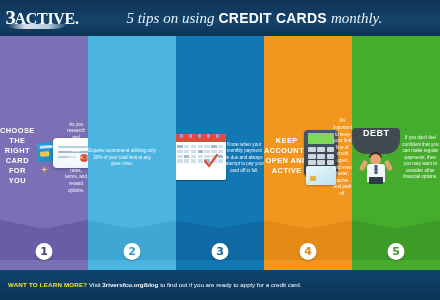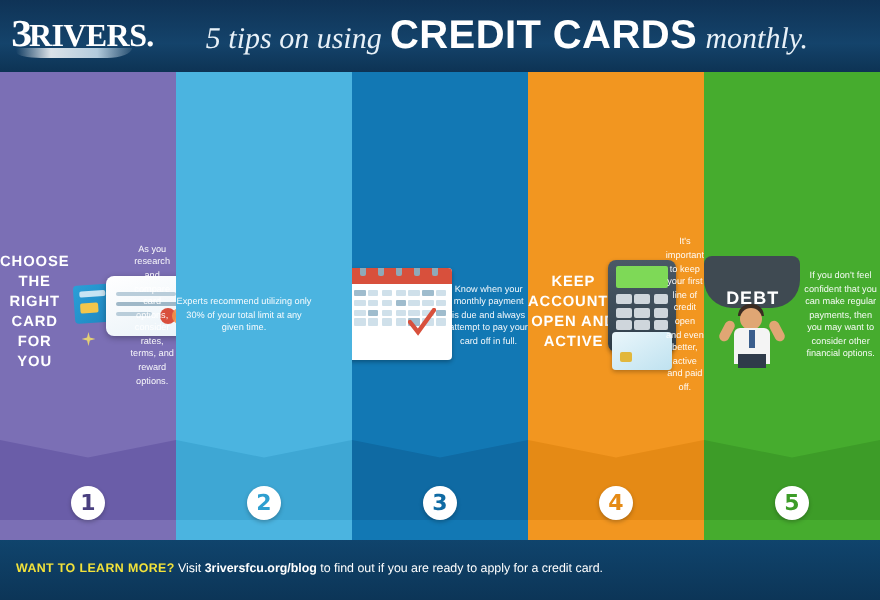--- a/index.html
+++ b/index.html
@@ -55,21 +55,21 @@
     white-space: nowrap;
   }
   .ht-italic {
     font-family: "Liberation Serif", serif;
     font-style: italic;
     font-size: 15px;
     color: #e8f1f8;
   }
   .ht-bold {
     font-weight: bold;
-    font-size: 20px;
+    font-size: 14px;
     letter-spacing: .2px;
     color: #ffffff;
   }
 
   
   .columns {
     position: absolute; top: 28px; left: 0;
     width: 440px; height: 240px;
     display: flex;
     z-index: 2;
@@ -234,21 +234,21 @@
     position: absolute; left: 4px; top: 10px;
     width: 6px; height: 5px; border-radius: 1px; background: #e2b73c;
   }
 
   
   .debt-cloud {
     position: absolute; left: 50%; top: 0; transform: translateX(-50%);
     width: 48px; height: 26px;
     background: #3f4a52;
     border-radius: 4px 4px 14px 14px;
-    display: flex; align-items: flex-end; justify-content: center;
+    display: flex; align-items: flex-start; justify-content: center;
   }
   .debt-text {
     color: #ffffff; font-weight: bold; font-size: 9px; letter-spacing: .5px;
   }
   .person {
     position: absolute; left: 50%; top: 22px; transform: translateX(-50%);
     width: 34px; height: 34px;
   }
   .p-head {
     position: absolute; left: 11px; top: 4px;
@@ -304,21 +304,21 @@
   .f-url  { color: #ffffff; font-weight: bold; }
 </style>
 </head>
 <body>
 
 <div class="infographic">
 
   <div class="header">
     <div class="logo">
       <span class="logo-3">3</span>
-      <span class="logo-word">RIVERS.</span>
+      <span class="logo-word">ACTIVE.</span>
     </div>
     <div class="logo-swoosh"></div>
     <div class="header-title">
       <span class="ht-italic">5 tips on using</span>
       <span class="ht-bold">CREDIT CARDS</span>
       <span class="ht-italic">monthly.</span>
     </div>
   </div>
 
   <div class="columns">

